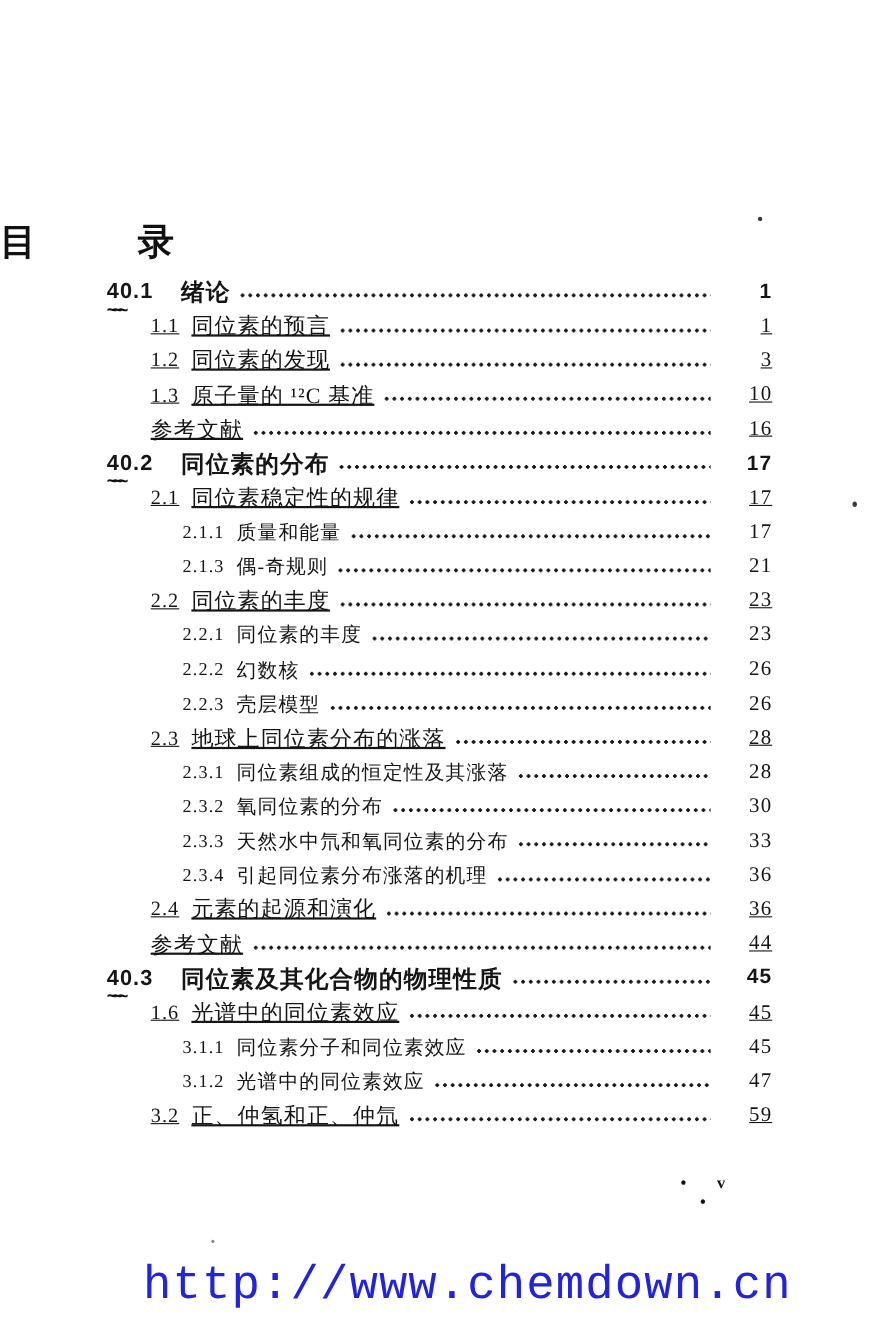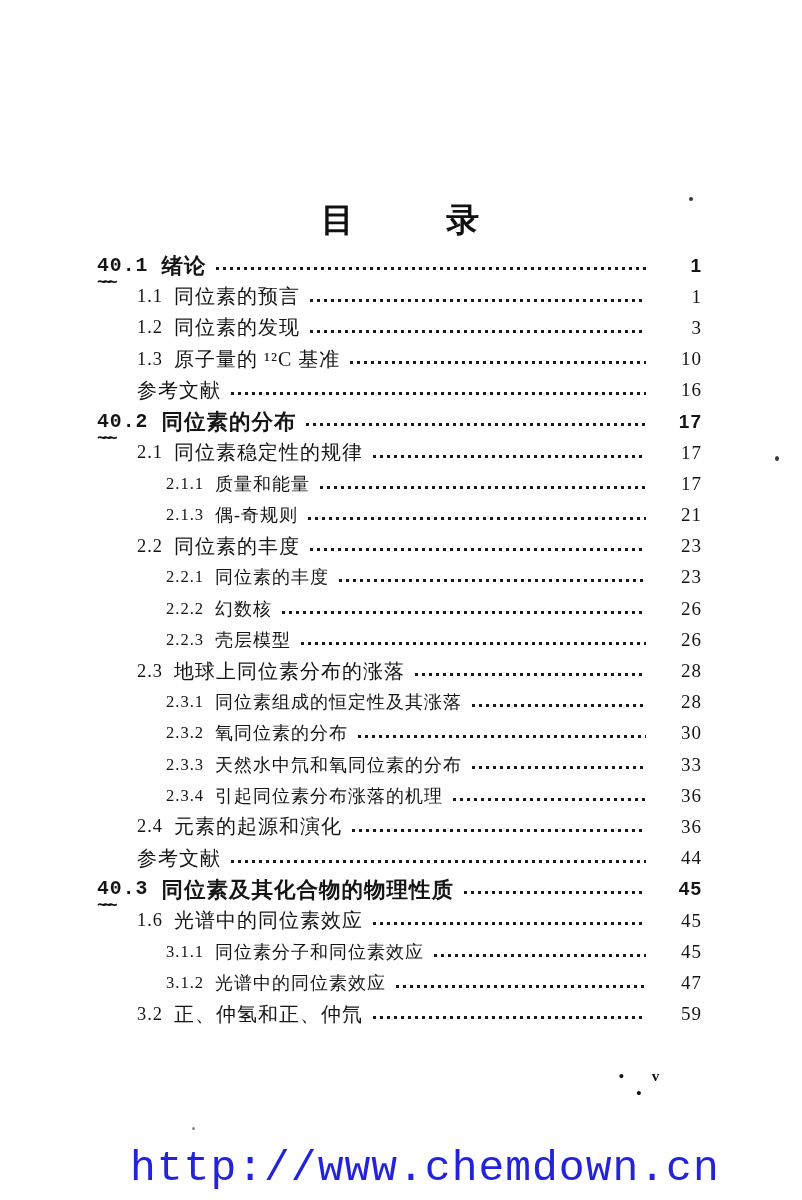--- a/index.html
+++ b/index.html
@@ -16,21 +16,21 @@
     color: #151515;
     overflow: hidden;
   }
 
   
   .doc-title {
     position: absolute;
     top: 176px;
     left: 0;
     width: 100%;
-    text-align: center;
+    text-align: left;
     font-size: 33px;
     font-weight: bold;
     letter-spacing: 2px;
     word-spacing: 80px; 
     color: #111;
   }
 
   
   .toc {
     position: absolute;
@@ -46,28 +46,28 @@
     white-space: nowrap;
   }
   .toc-row .num {
     font-size: 0.92em;
     margin-right: 11px;
     letter-spacing: 1px;
   }
   .toc-row .num:empty { display: none; margin: 0; }
   .toc-row .label { letter-spacing: 1px; }
 
-  .level-2 { padding-left: 40px; }
+  .level-2 { padding-left: 40px; text-decoration: underline; }
   .level-3 { padding-left: 69px; font-size: 18px; }
   .chapter {
     font-weight: bold;
     font-size: 21.5px;
     font-family: "Liberation Sans", "DejaVu Sans", sans-serif;
   }
-  .chapter .num { margin-right: 13px; position: relative; font-family: Liberation Mono, monospace; }
+  .chapter .num { margin-right: 25px; position: relative; }
   
   .chapter .num::after {
     content: "~~~";
     position: absolute;
     left: 0;
     bottom: -15px;
     font-size: 17px;
     font-weight: bold;
     letter-spacing: -5px;
     color: #111;

